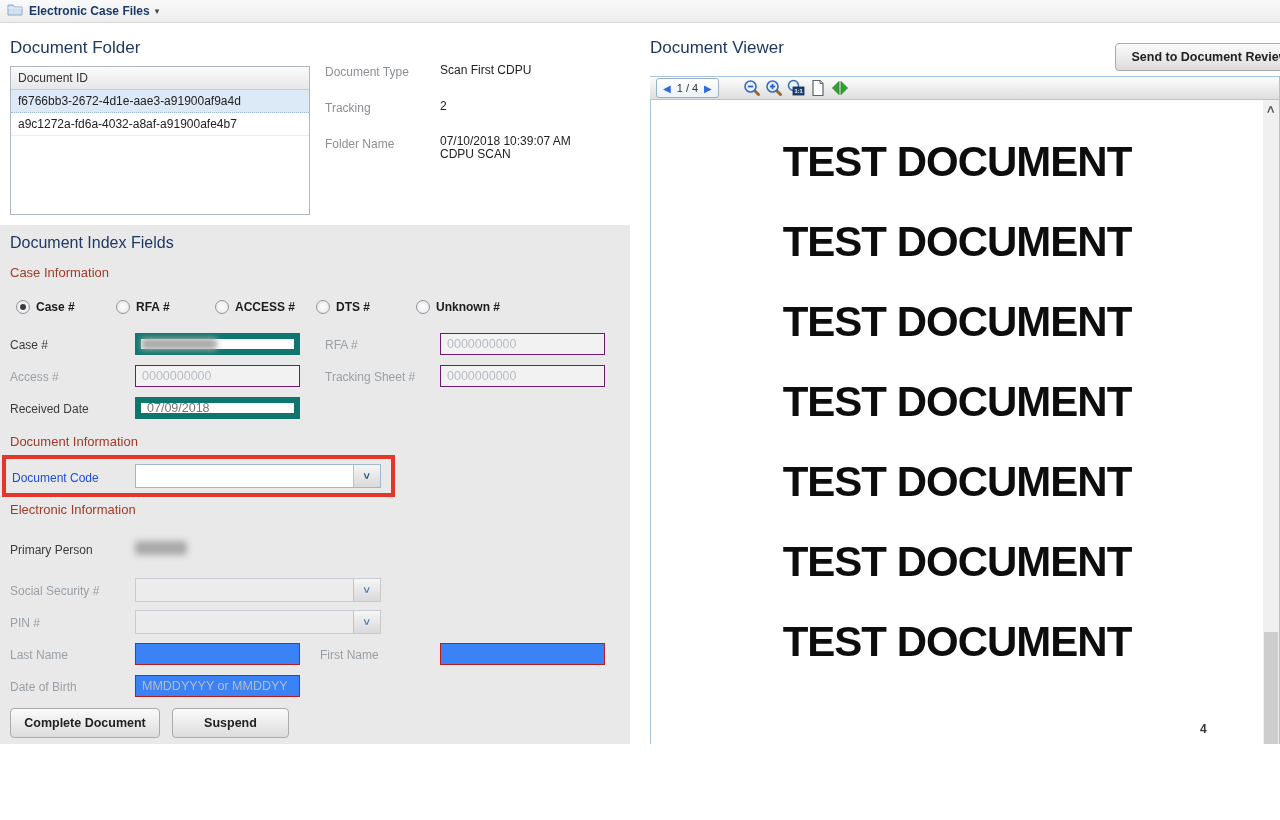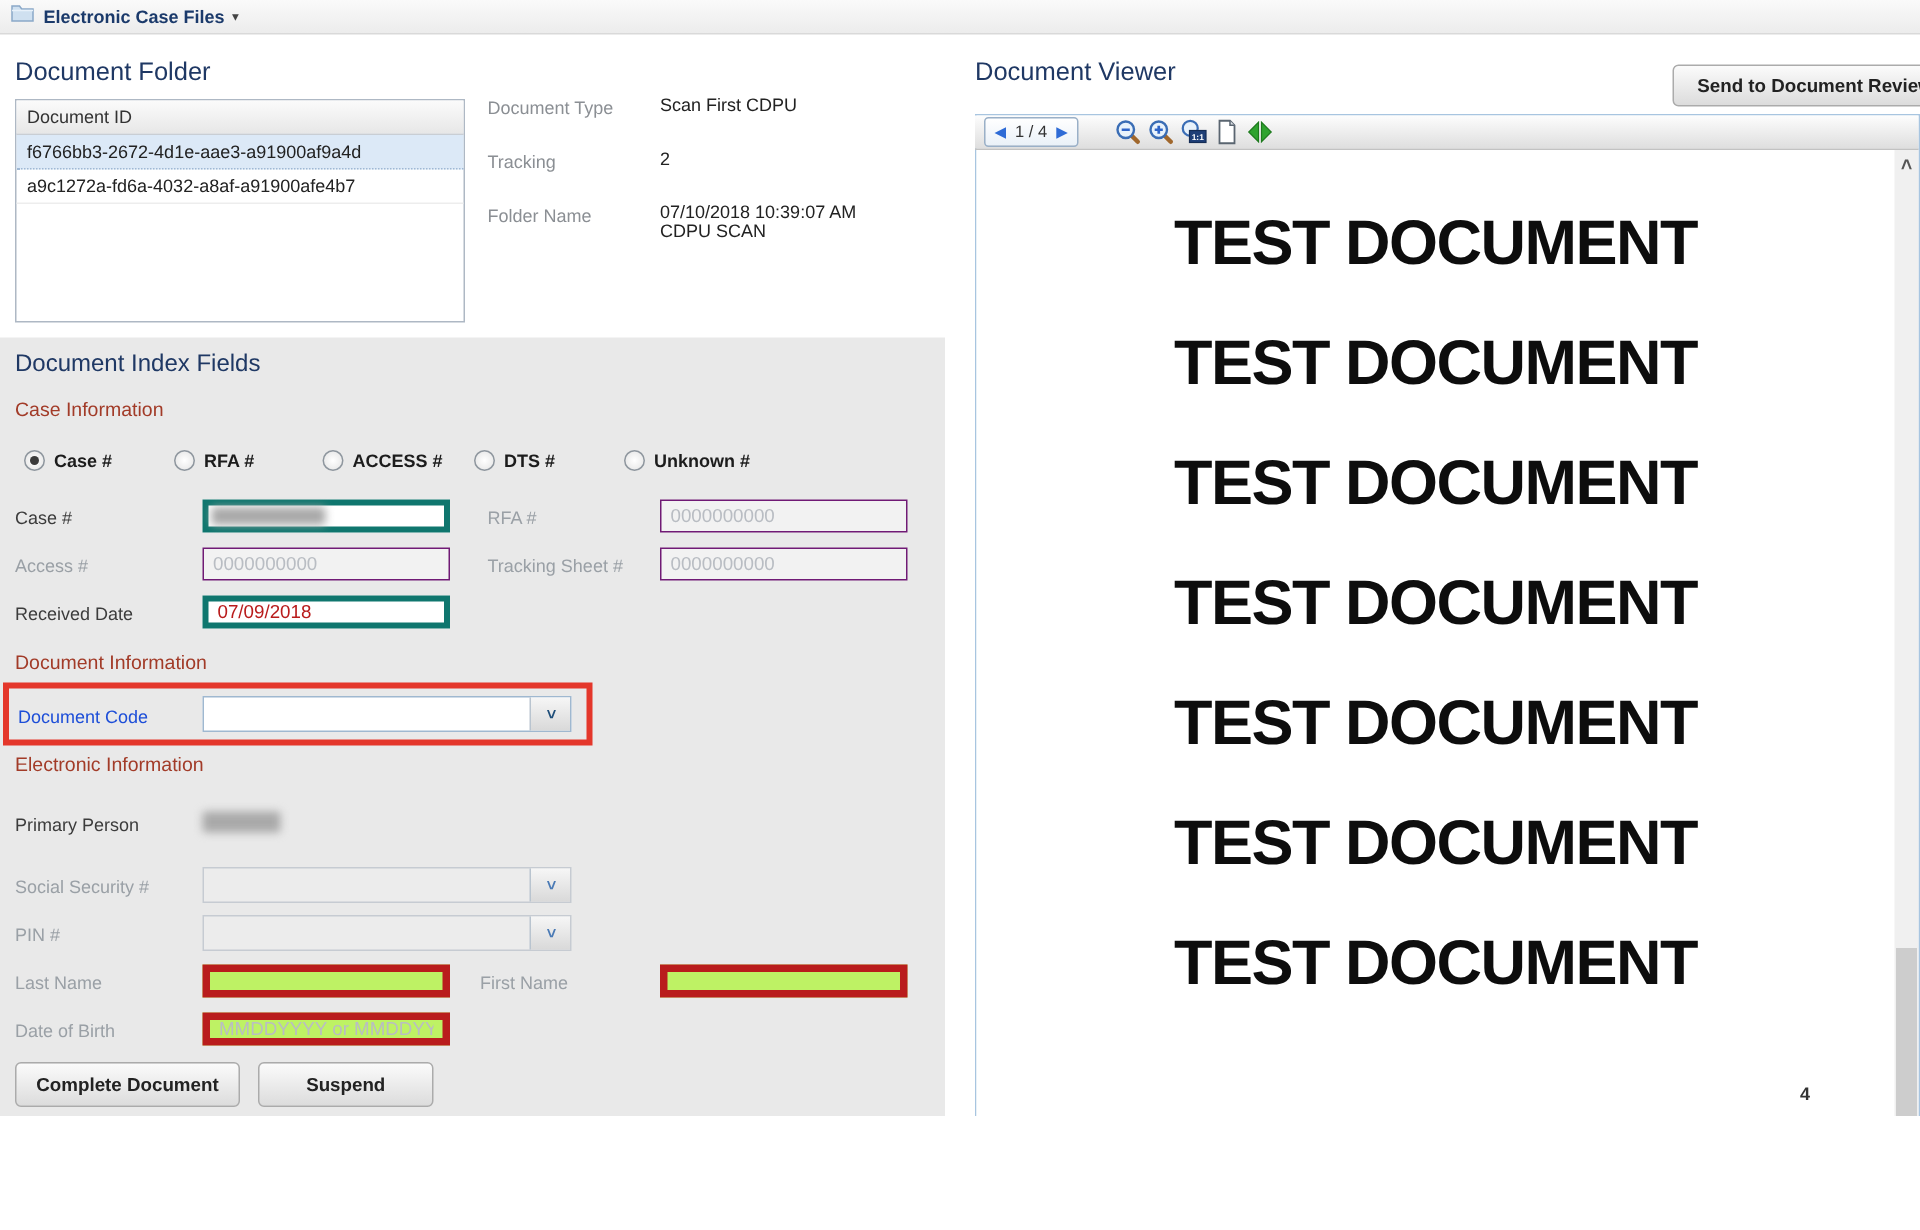--- a/index.html
+++ b/index.html
@@ -34,24 +34,24 @@
   
   .radio-item{display:inline-flex;align-items:center;}
   .radio{width:12px;height:12px;border-radius:50%;border:1px solid #8e969e;
          background:radial-gradient(#ffffff,#e3e3e3);}
   .radio.sel::after{content:"";display:block;width:6px;height:6px;margin:3px;border-radius:50%;background:#3b3b3b;}
   .radio-lbl{margin-left:6px;font-size:12px;font-weight:600;color:#1c1c1c;}
 
   
   .flbl{font-size:12px;color:#3c3c3c;}
   .flbl.dis{color:#9aa0a6;}
-  .inp{height:22px;border:4px solid #0f766e;background:#fff;font-size:12.5px;color:#b91c1c;
+  .inp{height:22px;border:6px solid #0f766e;background:#fff;font-size:12.5px;color:#737373;
        padding:0 6px;font-family:inherit;outline:none;}
   .inp.dis{border:1px solid #701a75;background:#f2f2f2;color:#b9bdc3;}
-  .inp.lite{border:5px solid #b91c1c;background:#bef264;color:#333;}
+  .inp.lite{border:1px solid #b91c1c;background:#3b82f6;color:#333;}
   .inp::placeholder{color:#b9bdc3;opacity:1;}
   .redacted{background:#a9a9a9;filter:blur(3px);border-radius:2px;}
 
   
   .ddl{display:flex;border:1px solid #9fb8d0;background:#fff;height:24px;}
   .ddl.dis{border-color:#c6cbd2;background:#ececec;}
   .ddl-val{flex:1;}
   .ddl-btn{width:26px;border-left:1px solid #b9c4cf;background:linear-gradient(#f6f6f6,#d9d9d9);
            display:flex;align-items:center;justify-content:center;cursor:pointer;}
   .ddl-chev{display:inline-block;transform:rotate(90deg);font-weight:bold;font-size:11px;color:#1f4e79;}

